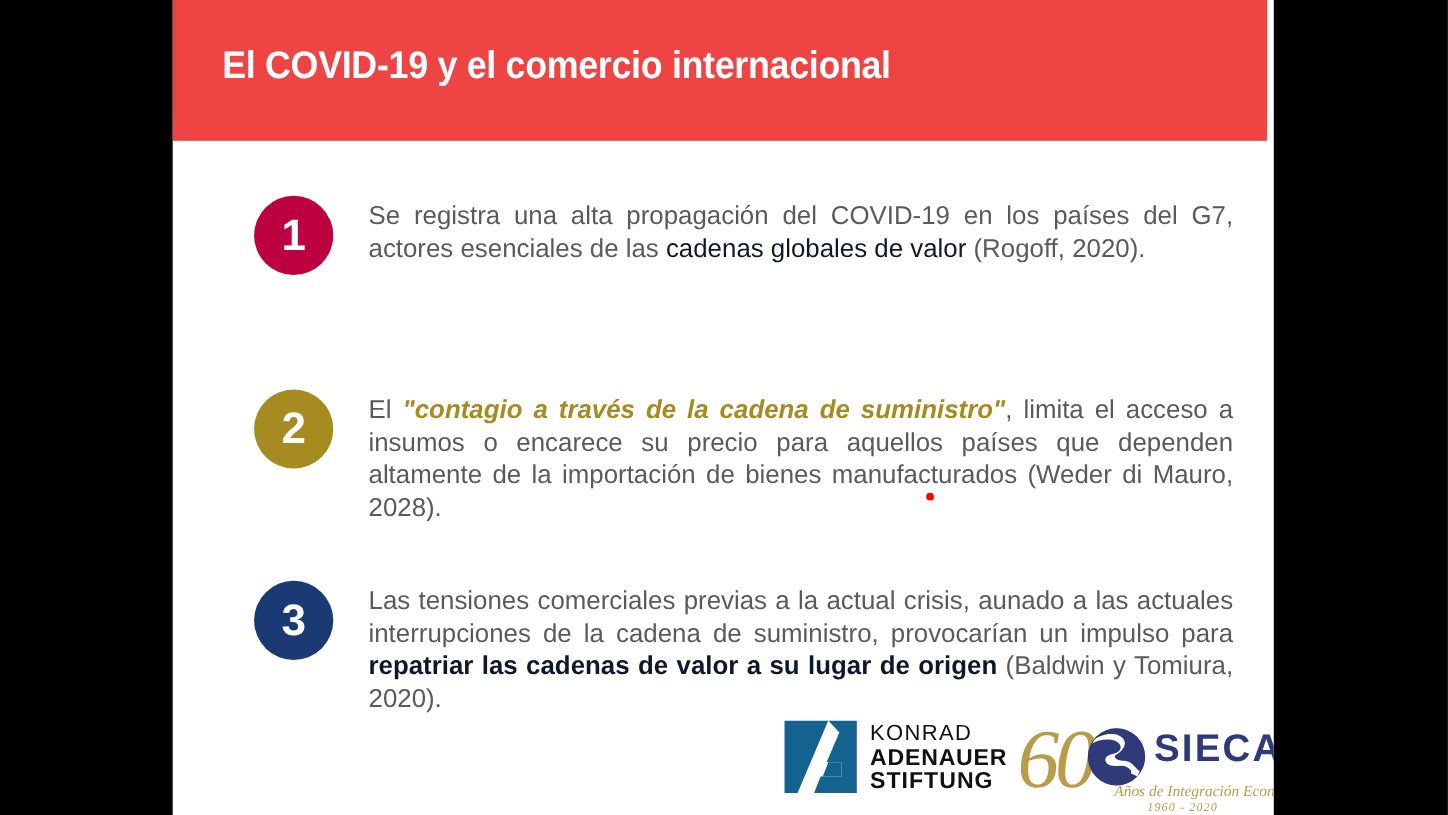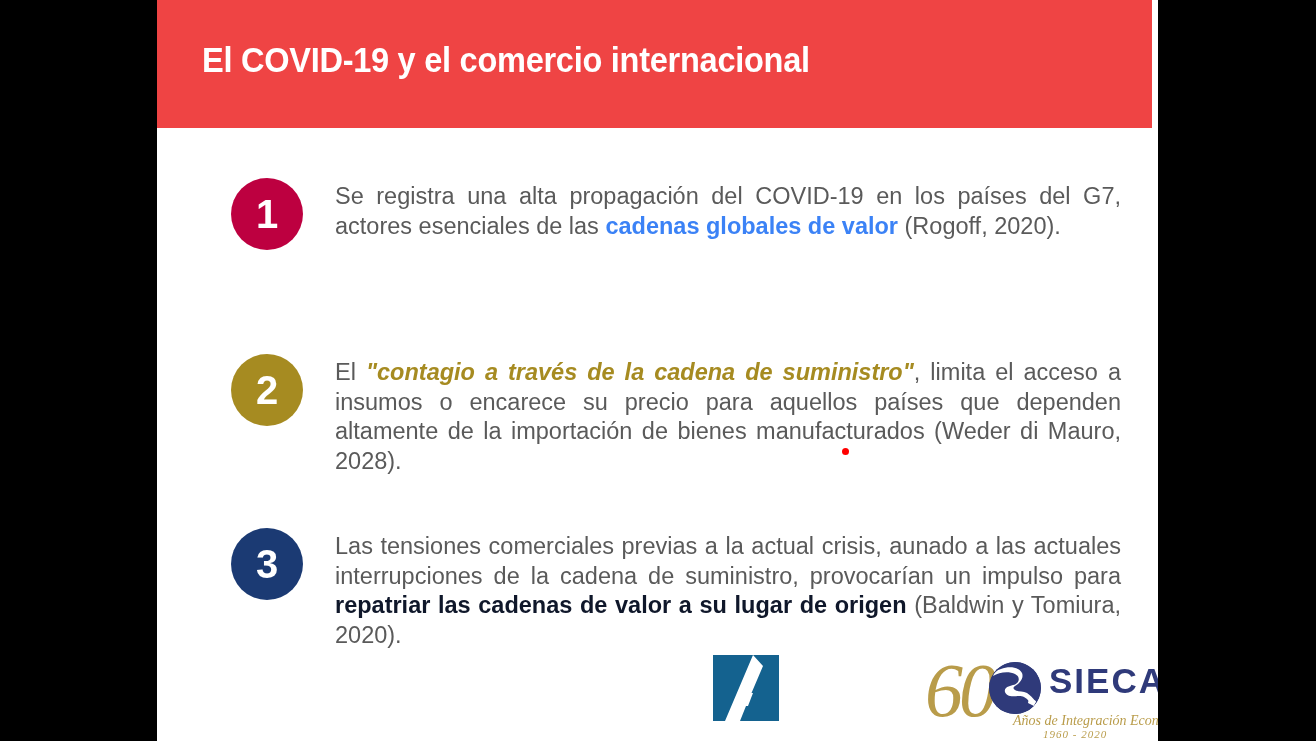--- a/index.html
+++ b/index.html
@@ -92,21 +92,21 @@
     font-family: "Liberation Sans", sans-serif;
     font-size: 23.5px;
     line-height: 29.5px;
     text-align: justify;
     text-justify: inter-word;
   }
   #bullet-1 .bullet-text { width: 800px; }
   #bullet-2 .bullet-text { width: 792px; }
   #bullet-3 .bullet-text { width: 792px; }
 
-  .hl-crimson { color: #3b82f6; font-weight: bold; }
+  .hl-crimson { color: #0f172a; font-weight: normal; }
   .hl-gold    { color: #a68b21; font-weight: bold; font-style: italic; }
   .hl-navy    { color: #0f172a; font-weight: bold; }
 
   
   #laser-dot {
     position: absolute;
     left: 685px;
     top: 448px;
     width: 7px;
     height: 7px;
@@ -257,20 +257,25 @@
 
     <div id="logo-strip">
 
       <div id="kas-logo">
         <div id="kas-mark">
           <svg viewBox="0 0 66 66" width="66" height="66" aria-hidden="true">
             <path d="M0,0 H66 V66 H0 Z" fill="#14628f"></path>
             <path d="M40,0 L12,66 H27 L33,51 H52 V38 H38.5 L50,11 Z" fill="#ffffff"></path>
             <path d="M40,38 H52 V51 H35 Z" fill="#14628f"></path>
           </svg>
+        </div>
+        <div id="kas-wordmark">
+          <div id="kas-line-1">KONRAD</div>
+          <div id="kas-line-2">ADENAUER</div>
+          <div id="kas-line-3">STIFTUNG</div>
         </div>
       </div>
 
       <div id="sieca-logo">
         <div id="sieca-60">60</div>
 
         <div id="sieca-globe">
           <svg viewBox="0 0 52 52" width="52" height="52" aria-hidden="true">
             <circle cx="26" cy="26" r="26" fill="#2f3a7a"></circle>
             <path d="M4,14 C10,10 20,9 26,12 C30,14 31,18 28,21 C25,24 20,23 17,26

